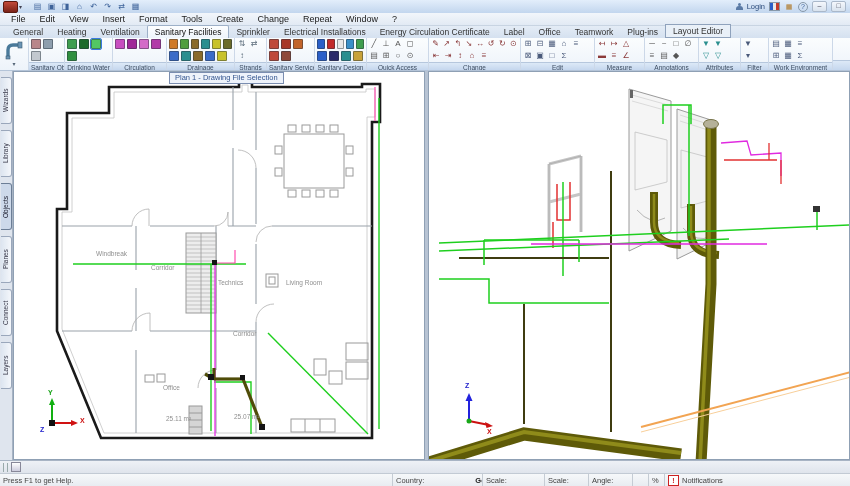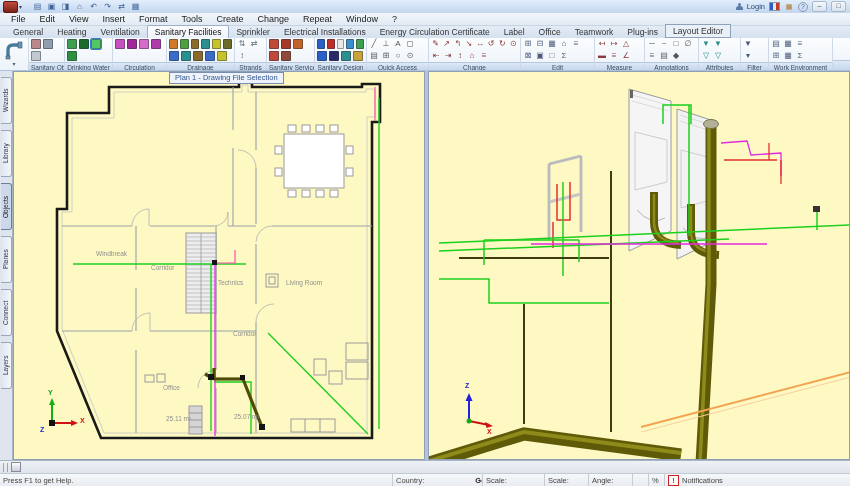--- a/index.html
+++ b/index.html
@@ -53,21 +53,21 @@
 
   
   .work{position:absolute;left:0;top:71px;width:850px;height:389px;background:#b7c3d3;}
   .vstrip{position:absolute;left:0;top:0;width:13px;height:389px;background:#dfe5ee;border-right:1px solid #a8b4c4;box-sizing:border-box;}
   .vtab{width:11px;height:47px;margin:6px 0 0 1px;background:linear-gradient(90deg,#f4f7fb,#dde5f0);
     border:1px solid #9aa7bb;border-right:none;border-radius:3px 0 0 3px;
     writing-mode:vertical-rl;transform:rotate(180deg);font-size:6.5px;color:#334;
     text-align:center;line-height:10px;box-sizing:border-box;}
   .vtab.active{background:#cdd9ea;border-color:#6c7e96;color:#112;}
 
-  .viewport{position:absolute;top:0;height:389px;background:#fef9c3;border:1px solid #8fa0b4;box-sizing:border-box;overflow:hidden;}
+  .viewport{position:absolute;top:0;height:389px;background:#ffffff;border:1px solid #8fa0b4;box-sizing:border-box;overflow:hidden;}
   #vp-plan{left:13px;width:412px;}
   #vp-3d{left:428px;width:422px;}
   .vptitle{position:absolute;top:0px;font-size:7.5px;color:#33558f;background:#eef3fb;
     border:1px solid #7a8db0;padding:0px 5px;line-height:10px;white-space:nowrap;z-index:5;}
   .roomlbl{position:absolute;font-size:6.5px;color:#8f8f8f;white-space:nowrap;z-index:3;}
   .axislbl{position:absolute;font-size:7px;font-weight:bold;z-index:3;}
   .ax-y{color:#12a012;} .ax-x{color:#cc1212;} .ax-z{color:#2222cc;}
 
   
   .cmdbar{position:absolute;left:0;top:460px;width:850px;height:13px;background:linear-gradient(#eef1f6,#dfe4ec);

